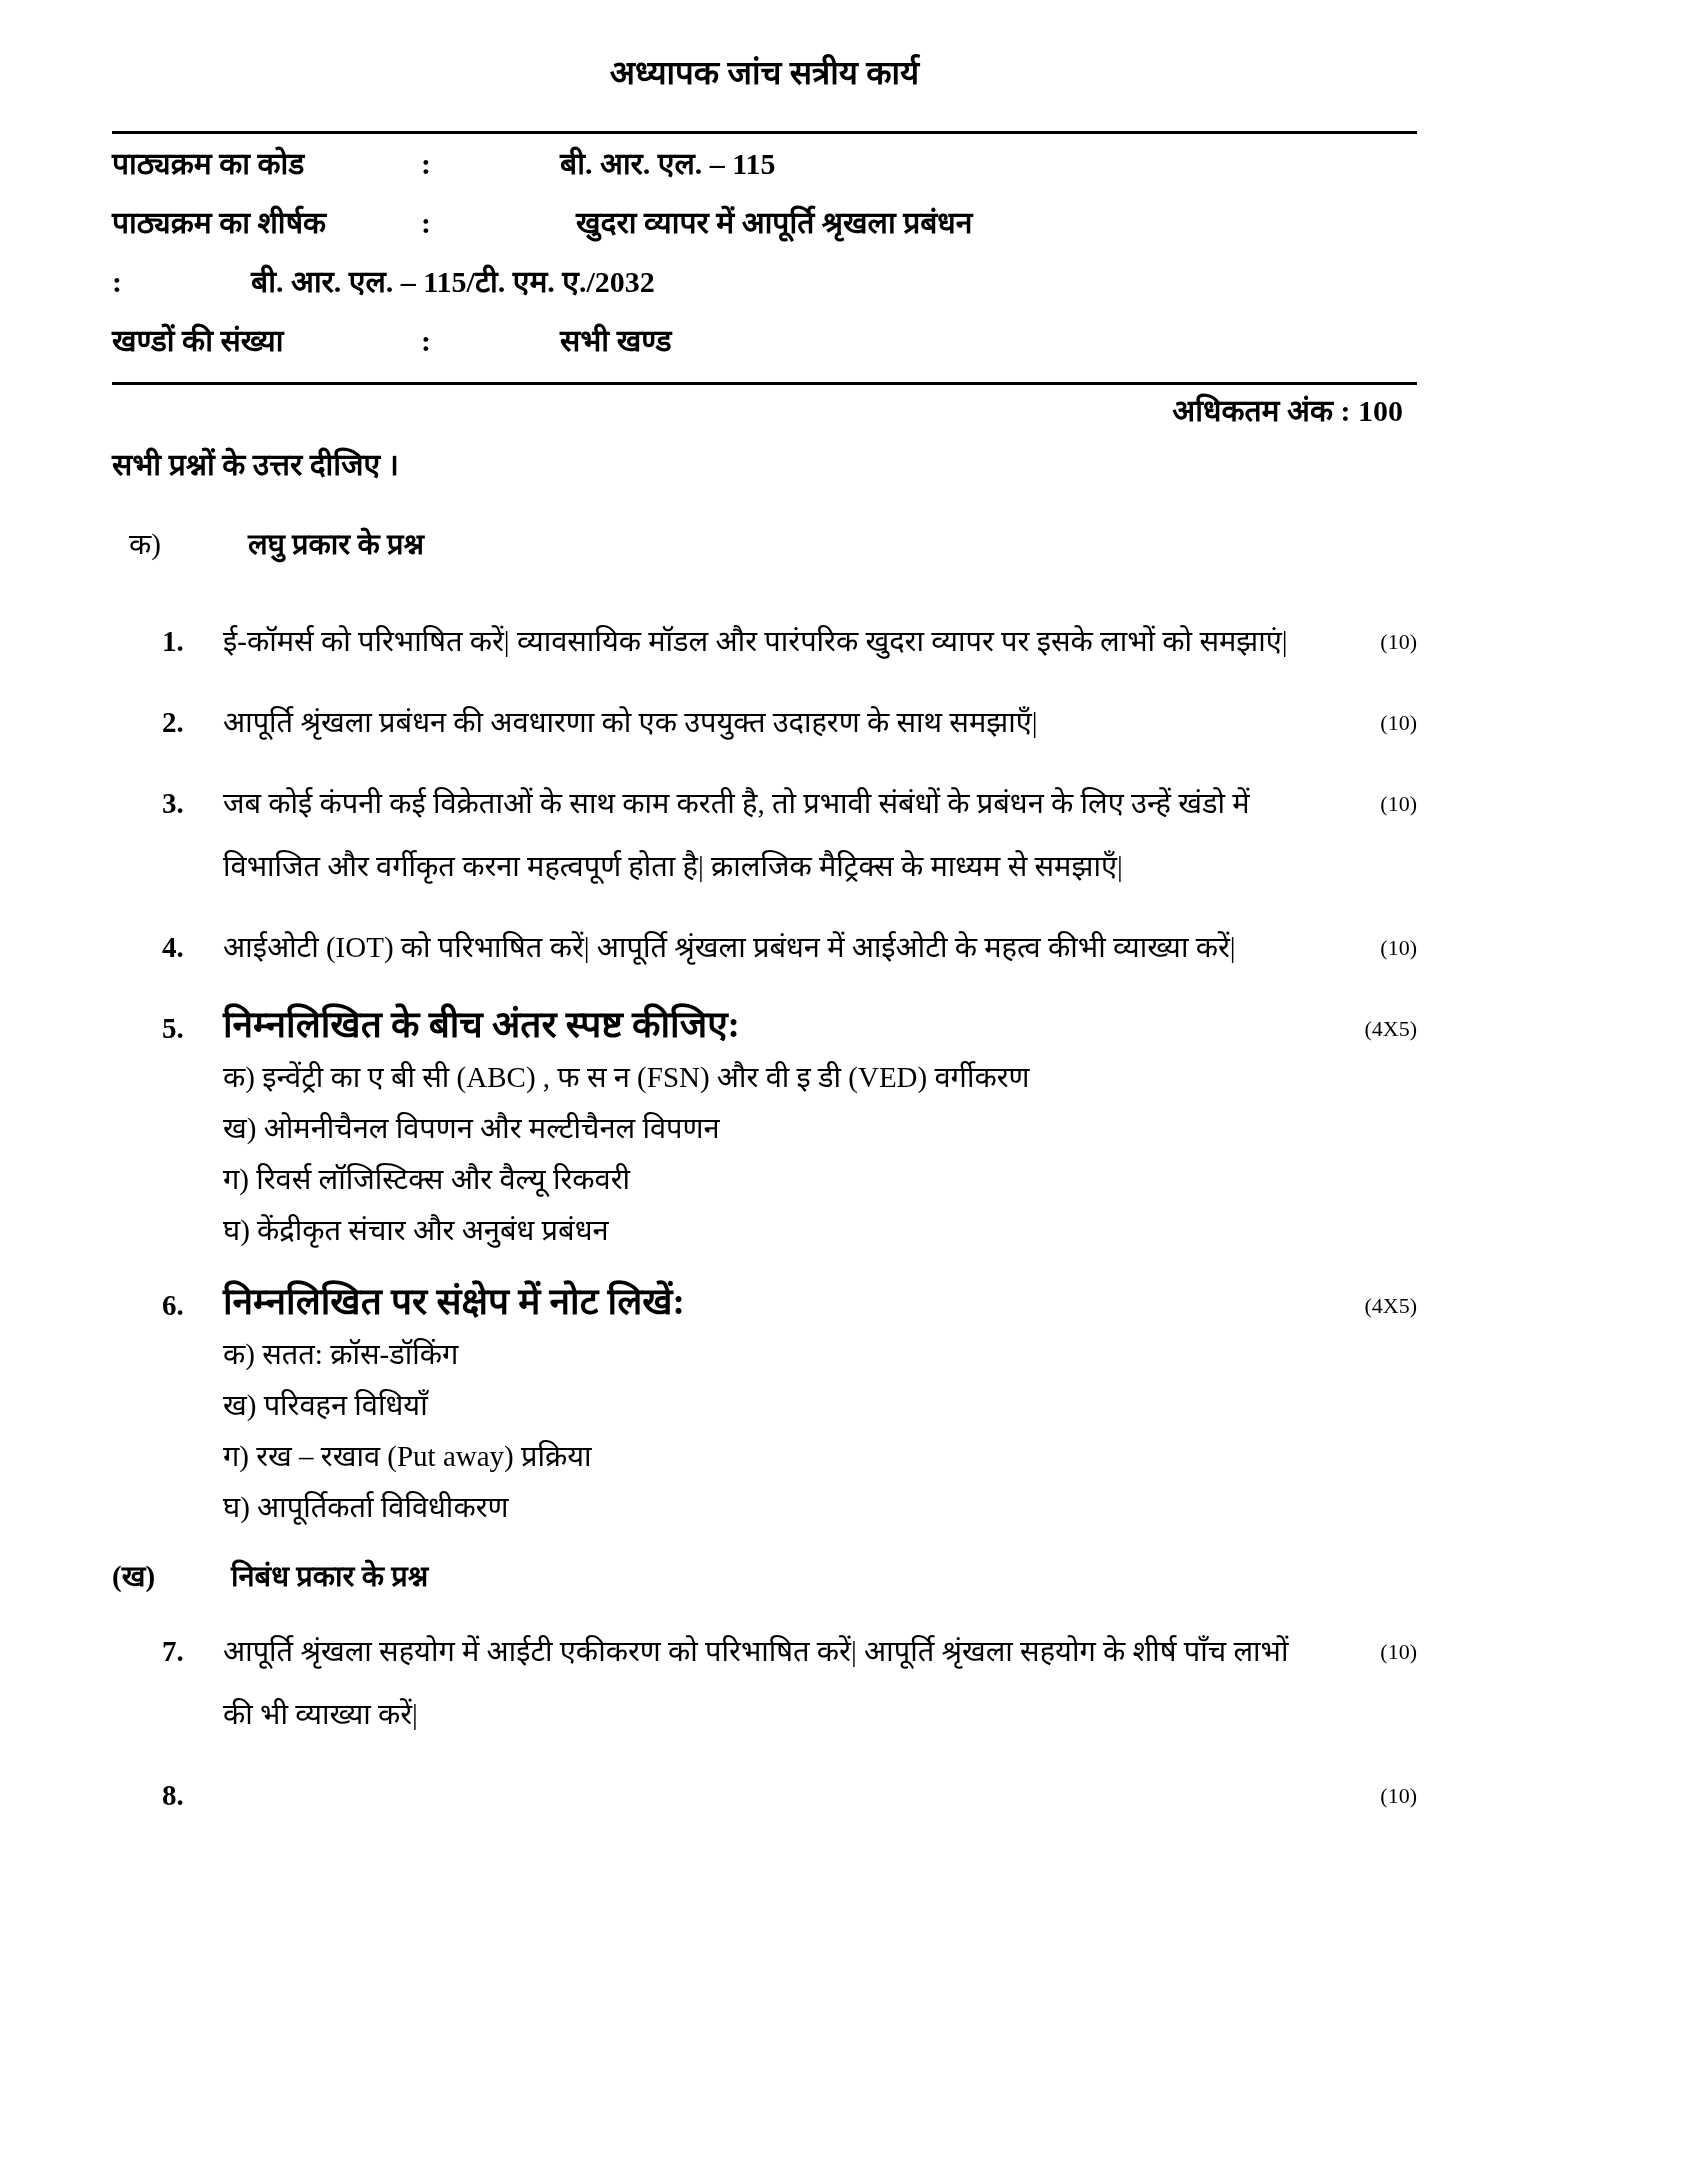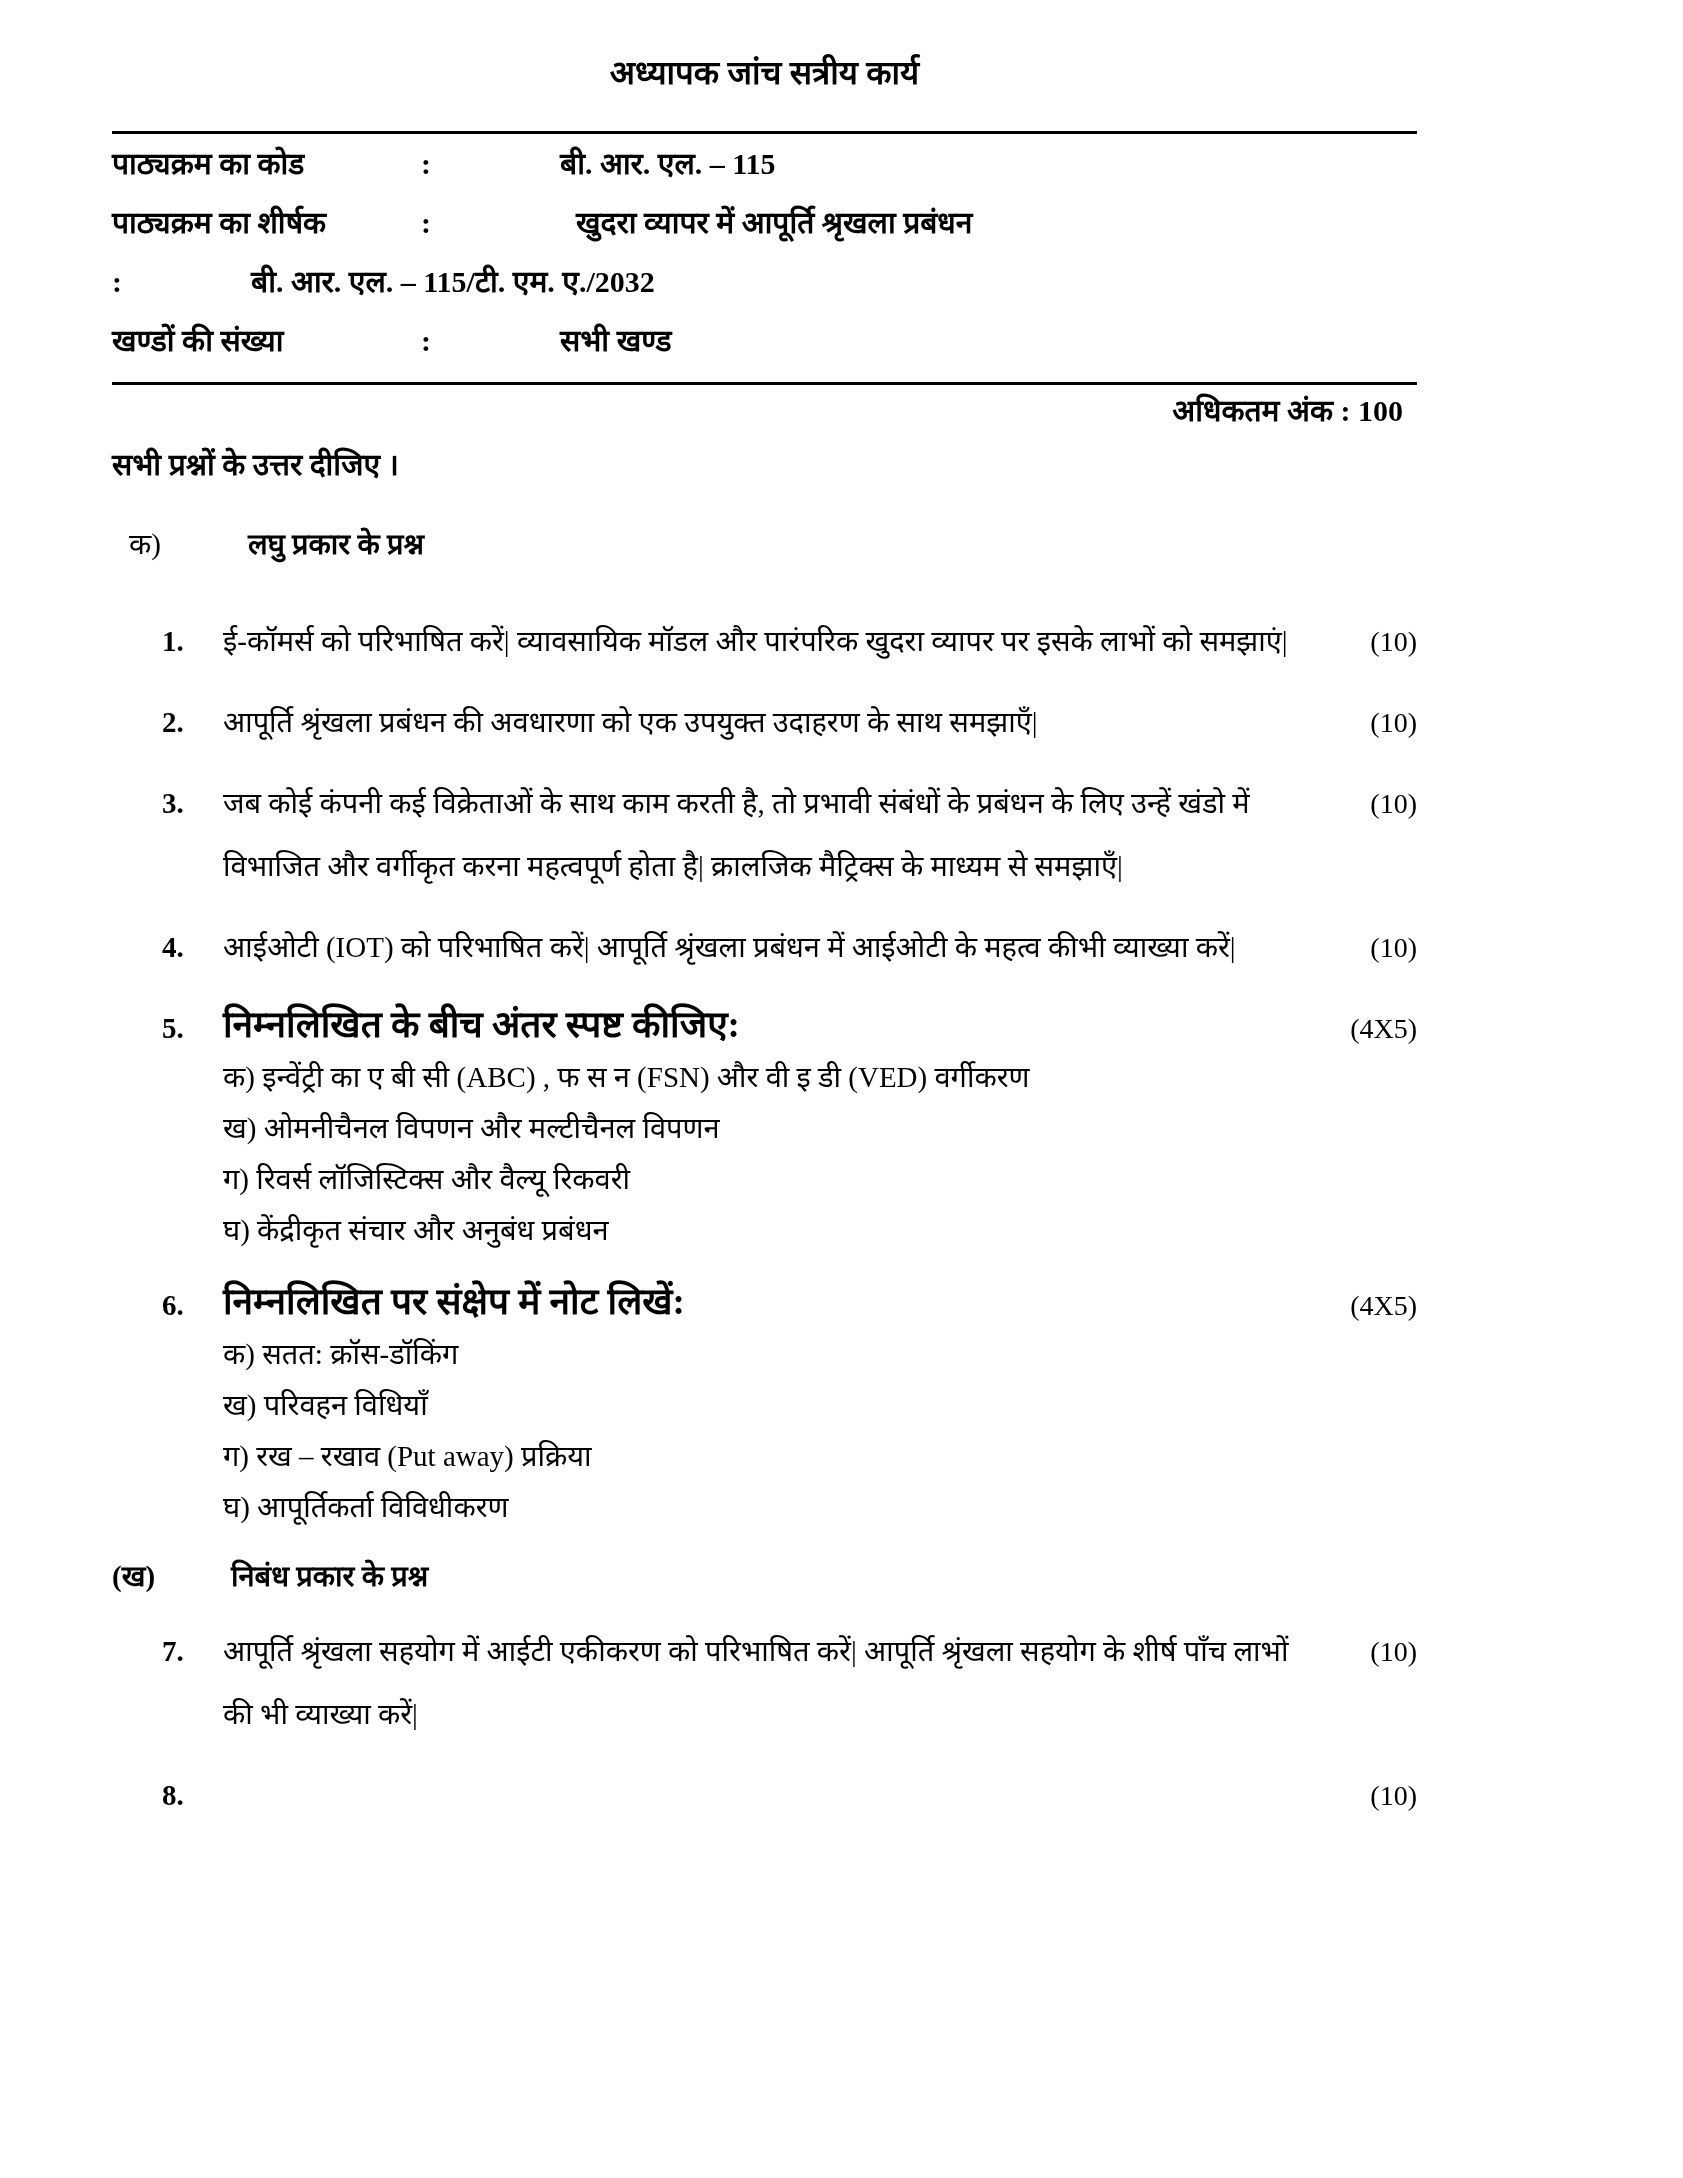--- a/index.html
+++ b/index.html
@@ -10,23 +10,22 @@
   .page {
     position: relative;
     width: 1683px;
     height: 2178px;
     background: #ffffff;
     color: #000000;
     font-family: "Liberation Serif", "DejaVu Serif", serif;
     overflow: hidden;
   }
   .content {
-    padding: 51px 192px 0 88px; 
+    padding: 51px 192px 0 112px; 
     width: 1305px;
-    margin-left: 24px;
   }
   .doc-title {
     text-align: center;
     font-weight: bold;
     font-size: 33px;
     line-height: 44px;
   }
   .rule {
     height: 0;
     border-top: 3px solid #000;
@@ -98,21 +97,21 @@
     line-height: 55px;
     font-family: Liberation Serif, serif;
   }
   .qitem {
     font-size: 29px;
     line-height: 51px;
   }
   .qmarks {
     margin-left: auto;
     flex: none;
-    font-size: 28px;
+    font-size: 22px;
     line-height: 63px;
   }
 </style>
 </head>
 <body>
 
 <div class="page">
   <div class="content">
 
     <div class="doc-title">अध्यापक जांच सत्रीय कार्य</div>

